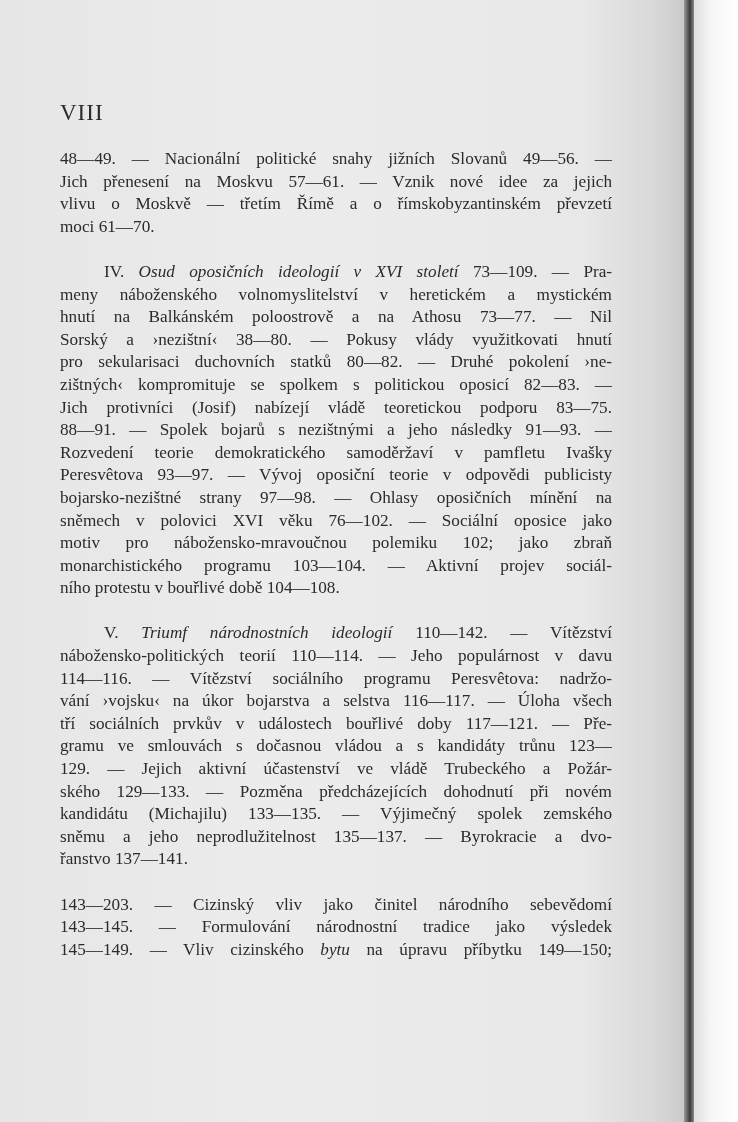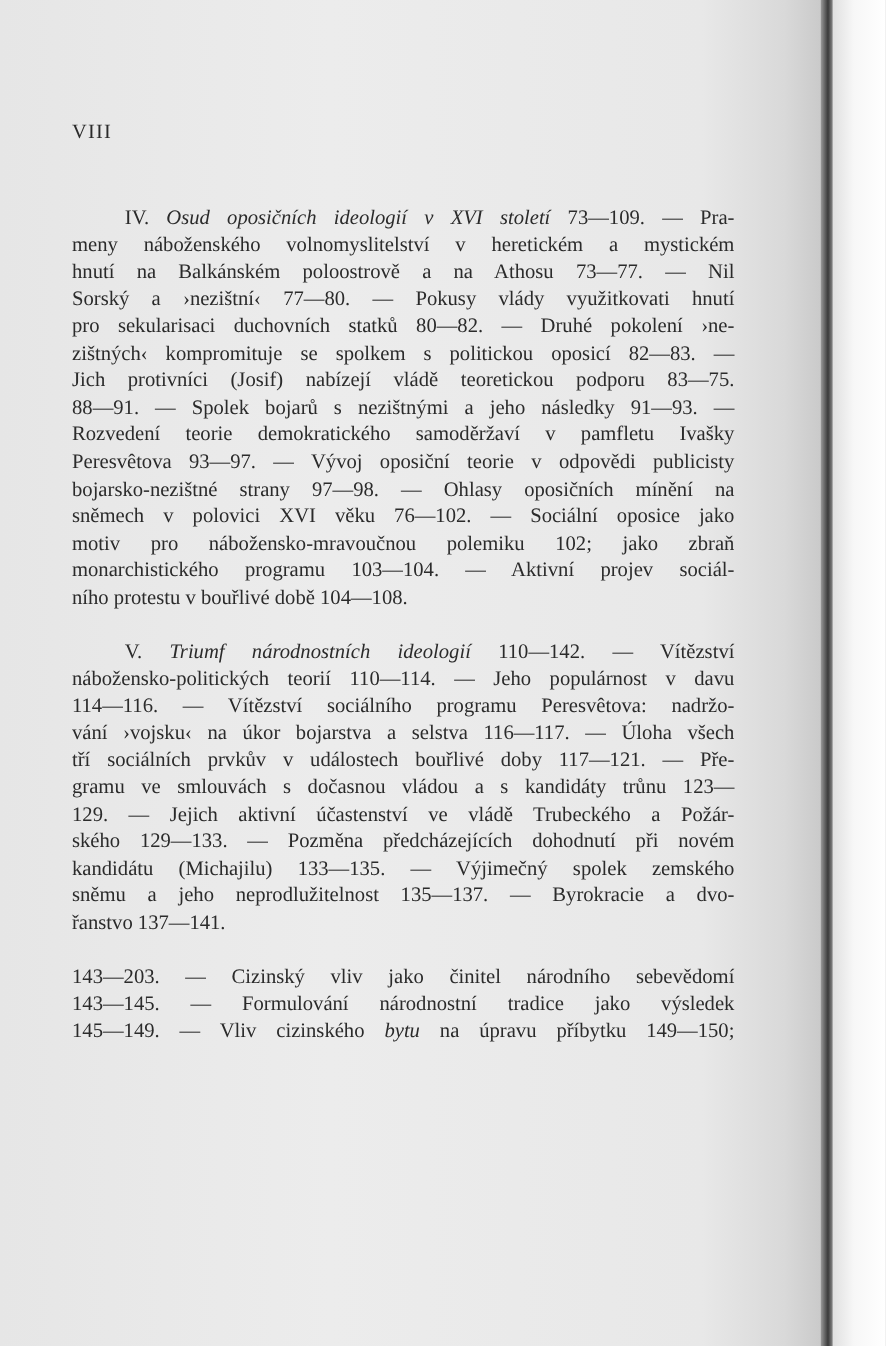--- a/index.html
+++ b/index.html
@@ -15,21 +15,21 @@
   }
   .gutter {
     position: absolute; left: 684px; top: 0; width: 10px; height: 1122px;
     background: linear-gradient(to right, #9a9a9a 0%, #5a5a5a 40%, #3a3a3a 60%, #8a8a8a 100%);
   }
   .outer {
     position: absolute; left: 694px; top: 0; width: 44px; height: 1122px;
     background: linear-gradient(to right, #e0e0e0 0%, #f7f7f7 40%, #ffffff 100%);
   }
   .folio {
-    position: absolute; left: 60px; top: 100px; font-size: 17px; letter-spacing: 1px; text-align: right;
+    position: absolute; left: 60px; top: 100px; font-size: 23px; letter-spacing: 1px; text-align: right;
   }
   .text {
     position: absolute; left: 60px; top: 148px; width: 552px;
     font-size: 17.2px; line-height: 22.6px;
   }
   .line { display: block; text-align: justify; text-align-last: justify; white-space: nowrap; height: 22.6px; }
   .line.last { text-align-last: left; }
   .indent { padding-left: 44px; }
   .para-gap { height: 22.6px; }
   i { font-style: italic; }
@@ -38,27 +38,33 @@
 <body>
 
 <div class="page"></div>
 <div class="gutter"></div>
 <div class="outer"></div>
 
 <div class="folio">VIII</div>
 
 <div class="text">
 
+  <div>
+    <span class="line">48—49. — Nacionální politické snahy jižních Slovanů 49—56. —</span>
+    <span class="line">Jich přenesení na Moskvu 57—61. — Vznik nové idee za jejich</span>
+    <span class="line">vlivu o Moskvě — třetím Římě a o římskobyzantinském převzetí</span>
+    <span class="line last">moci 61—70.</span>
+  </div>
   <div class="para-gap"></div>
 
   <div>
     <span class="line indent"><span>IV.</span> <i>Osud oposičních ideologií v XVI století</i> <span>73—109. — Pra-</span></span>
     <span class="line">meny náboženského volnomyslitelství v heretickém a mystickém</span>
     <span class="line">hnutí na Balkánském poloostrově a na Athosu 73—77. — Nil</span>
-    <span class="line">Sorský a ›nezištní‹ 77—80. — Pokusy vlády využitkovati hnutí</span>
+    <span class="line">Sorský a ›nezištní‹ 38—80. — Pokusy vlády využitkovati hnutí</span>
     <span class="line">pro sekularisaci duchovních statků 80—82. — Druhé pokolení ›ne-</span>
     <span class="line">zištných‹ kompromituje se spolkem s politickou oposicí 82—83. —</span>
     <span class="line">Jich protivníci (Josif) nabízejí vládě teoretickou podporu 83—75.</span>
     <span class="line">88—91. — Spolek bojarů s nezištnými a jeho následky 91—93. —</span>
     <span class="line">Rozvedení teorie demokratického samoděržaví v pamfletu Ivašky</span>
     <span class="line">Peresvêtova 93—97. — Vývoj oposiční teorie v odpovědi publicisty</span>
     <span class="line">bojarsko-nezištné strany 97—98. — Ohlasy oposičních mínění na</span>
     <span class="line">sněmech v polovici XVI věku 76—102. — Sociální oposice jako</span>
     <span class="line">motiv pro nábožensko-mravoučnou polemiku 102; jako zbraň</span>
     <span class="line">monarchistického programu 103—104. — Aktivní projev sociál-</span>

